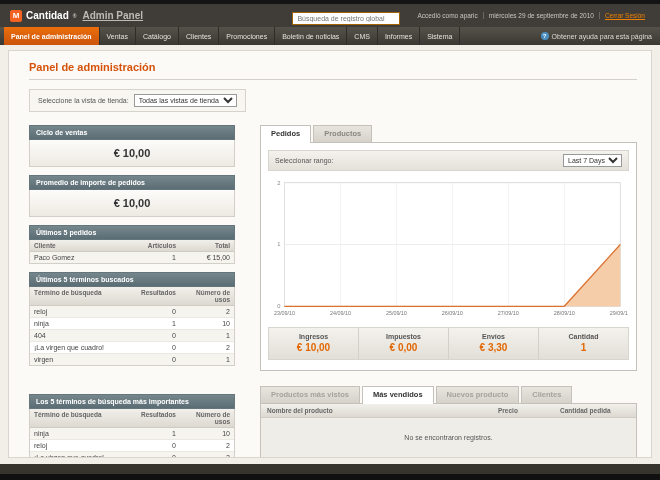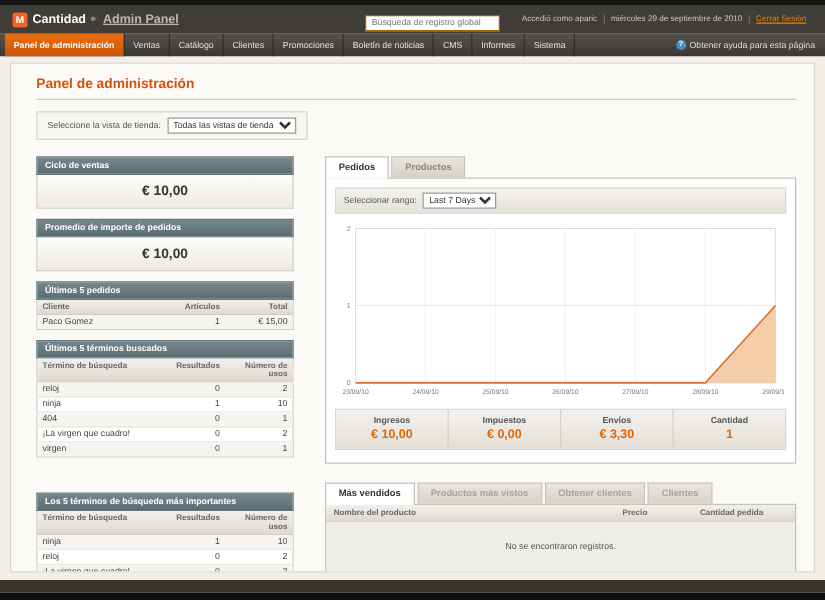--- a/index.html
+++ b/index.html
@@ -58,21 +58,21 @@
   .c-c { width:54px; text-align:right; padding:2px 4px; flex:none; }
   .gap-big { height:20px; }
 
   
   .tabs { display:flex; gap:2px; position:relative; z-index:1; }
   .tab { font-size:7.5px; font-weight:bold; padding:3px 10px 4px; border:1px solid #c4c1ba; border-bottom:none; background:linear-gradient(#e8e5df, #d6d2ca); color:#8a8780; cursor:pointer; white-space:nowrap; }
   .tab.active { background:#fff; color:#333; margin-bottom:-1px; padding-bottom:5px; }
   .tab.disabled { color:#a6a39b; }
   .box { border:1px solid #c4c1ba; background:#fff; }
 
-  .range-strip { display:flex; justify-content:flex-start; align-items:center; gap:5px; background:linear-gradient(#f4f2ed, #e4e1da); border:1px solid #d8d5ce; margin:7px 7px 5px; padding:3px 6px; font-size:7px; color:#555; }
+  .range-strip { display:flex; justify-content:space-between; align-items:center; gap:5px; background:linear-gradient(#f4f2ed, #e4e1da); border:1px solid #d8d5ce; margin:7px 7px 5px; padding:3px 6px; font-size:7px; color:#555; }
 
   .chart-wrap { margin:2px 8px 0; }
   .chart-wrap svg { display:block; width:100%; height:auto; }
 
   .totals { display:flex; margin:6px 7px 10px; border:1px solid #d8d5ce; background:linear-gradient(#f4f2ed, #e2dfd8); }
   .total-cell { flex:1; text-align:center; padding:5px 0 6px; }
   .total-cell + .total-cell { border-left:1px solid #d3d0c9; }
   .total-label { font-size:7px; font-weight:bold; color:#555; }
   .total-value { font-size:10px; font-weight:bold; color:#e26703; margin-top:2px; }
 
@@ -288,23 +288,23 @@
                 <div class="total-value">€ 3,30</div>
               </div>
               <div class="total-cell">
                 <div class="total-label">Cantidad</div>
                 <div class="total-value">1</div>
               </div>
             </div>
           </div>
 
           <div class="tabs bottom-tabs">
+            <div class="tab disabled">Productos más vistos</div>
             <div class="tab active">Más vendidos</div>
-            <div class="tab disabled">Productos más vistos</div>
-            <div class="tab disabled">Obtener clientes</div>
+            <div class="tab disabled">Nuevos producto</div>
             <div class="tab disabled">Clientes</div>
           </div>
 
           <div class="box">
             <div class="pt-head">
               <span class="pt-c-name">Nombre del producto</span>
               <span class="pt-c-price">Precio</span>
               <span class="pt-c-qty">Cantidad pedida</span>
             </div>
             <div class="pt-empty">No se encontraron registros.</div>

